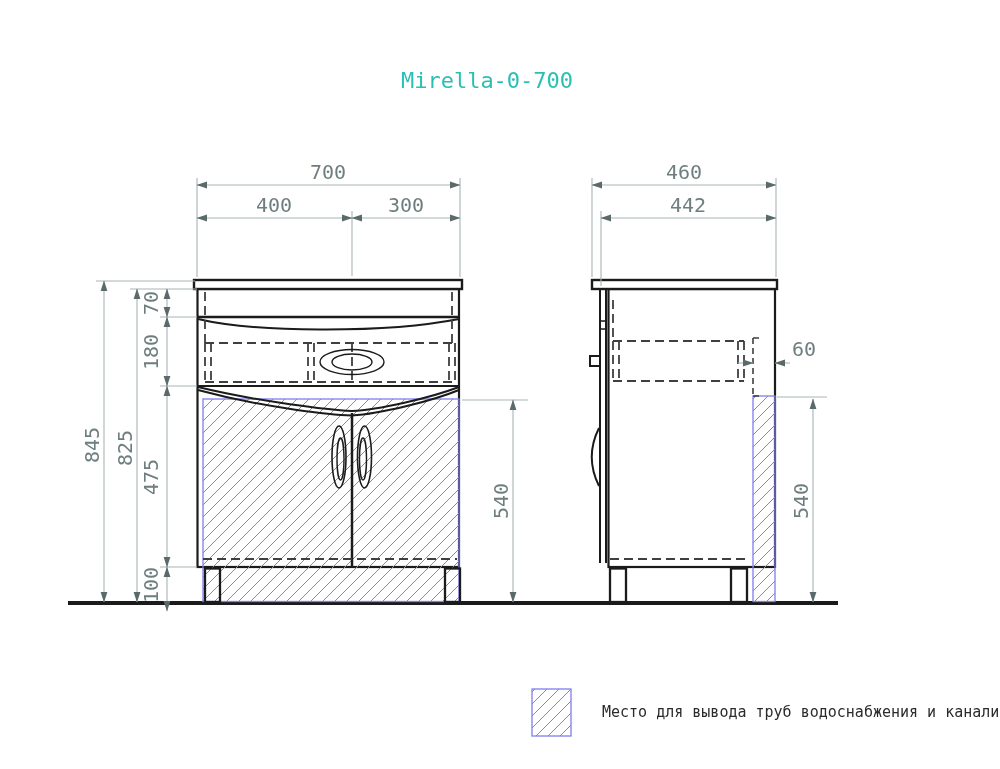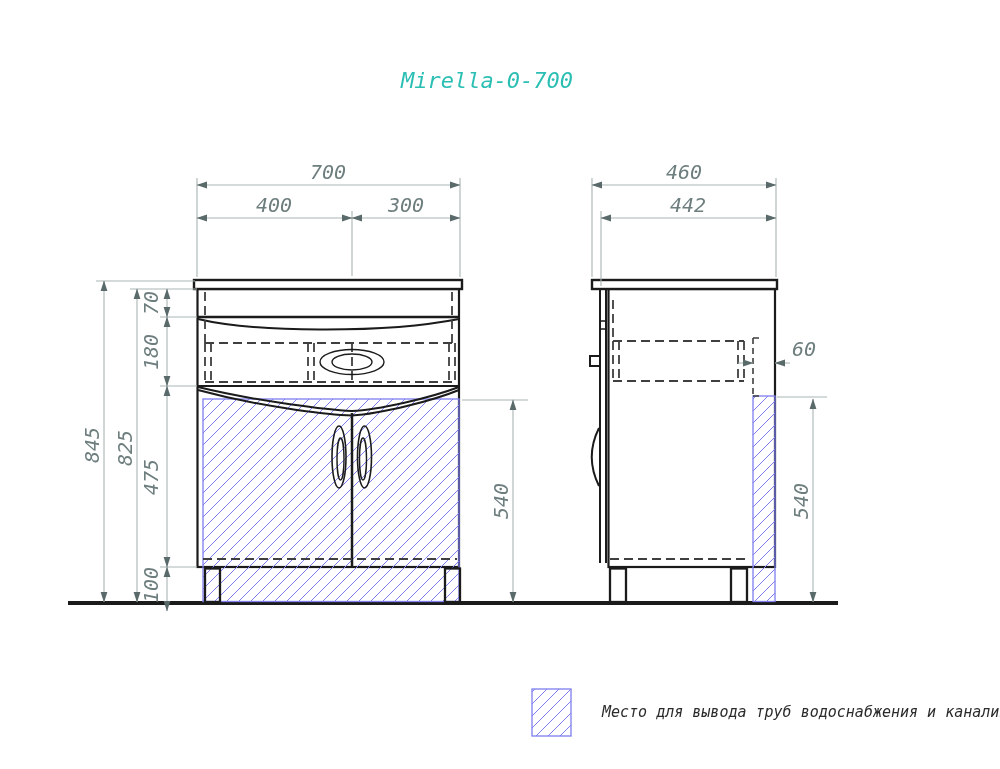--- a/index.html
+++ b/index.html
@@ -1,17 +1,17 @@
 <!DOCTYPE html>
 <html style="--c-accent: #2bbfb4; --c-dim-text: #6e7e7e; --c-dim-line: #a9b4b4; --c-arrow: #5a6a6a; --c-outline: #1b1b1b; --c-hidden: #3f3f3f; --c-hatch: #7f7ff0; --c-legend-text: #2b2b2b; --c-background: #ffffff;"><head>
 <meta charset="utf-8">
 <style>
   html,body{margin:0;padding:0;background:#fff;}
   .canvas{position:relative;width:1000px;height:769px;background:var(--c-background,#fff);overflow:hidden;
-          font-family:"DejaVu Sans Mono",monospace;font-style:italic;}
+          font-family:"DejaVu Sans Mono",monospace;}
   svg{display:block;}
   .ol   {stroke:var(--c-outline,#1b1b1b);fill:none;}
   .ow   {stroke:var(--c-outline,#1b1b1b);fill:#ffffff;}
   .hid  {stroke:var(--c-hidden,#3f3f3f);fill:none;stroke-dasharray:9 5;stroke-width:1.8;}
   .hid2 {stroke:var(--c-hidden,#3f3f3f);fill:none;stroke-dasharray:6 4;stroke-width:1.6;}
   .dl   {stroke:var(--c-dim-line,#a9b4b4);fill:none;stroke-width:1.1;}
   .arrow-head{fill:var(--c-arrow,#5a6a6a);}
   .hatch-fill{fill:url(#hatchPat);stroke:var(--c-hatch,#7f7ff0);stroke-width:1.3;}
   .hl{stroke:var(--c-hatch,#7f7ff0);stroke-width:1;}
   .dim-text{font-family:"DejaVu Sans Mono",monospace;font-size:20px;fill:var(--c-dim-text,#6e7e7e);}

